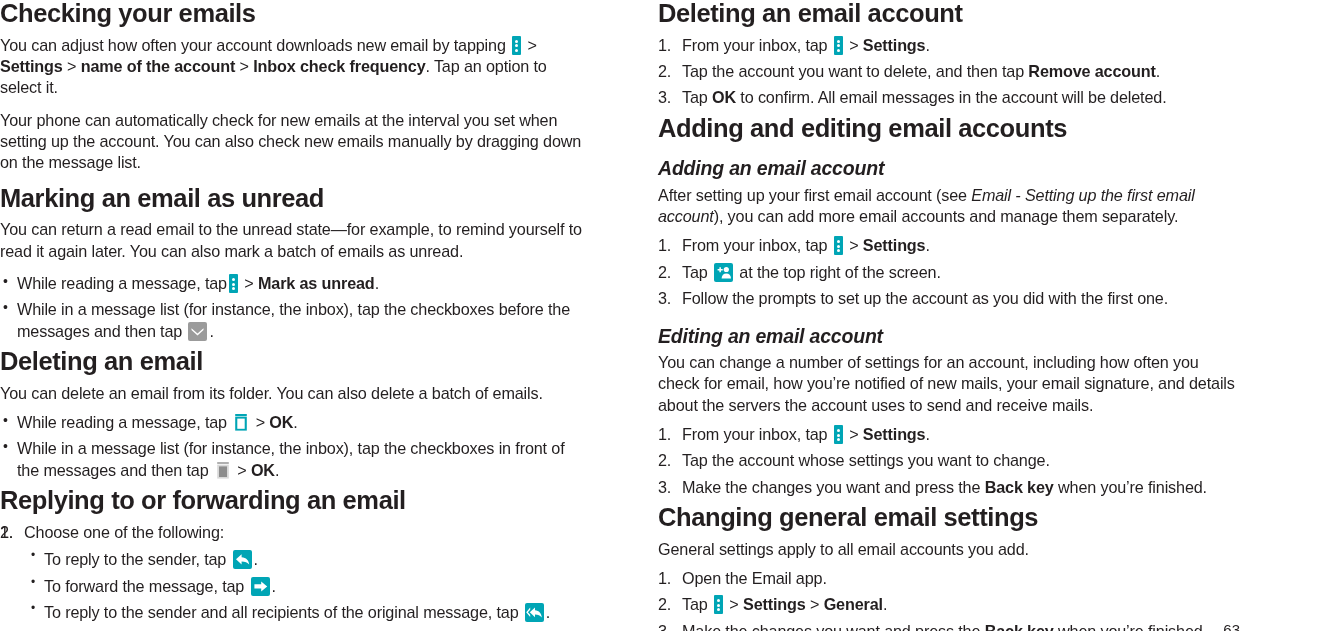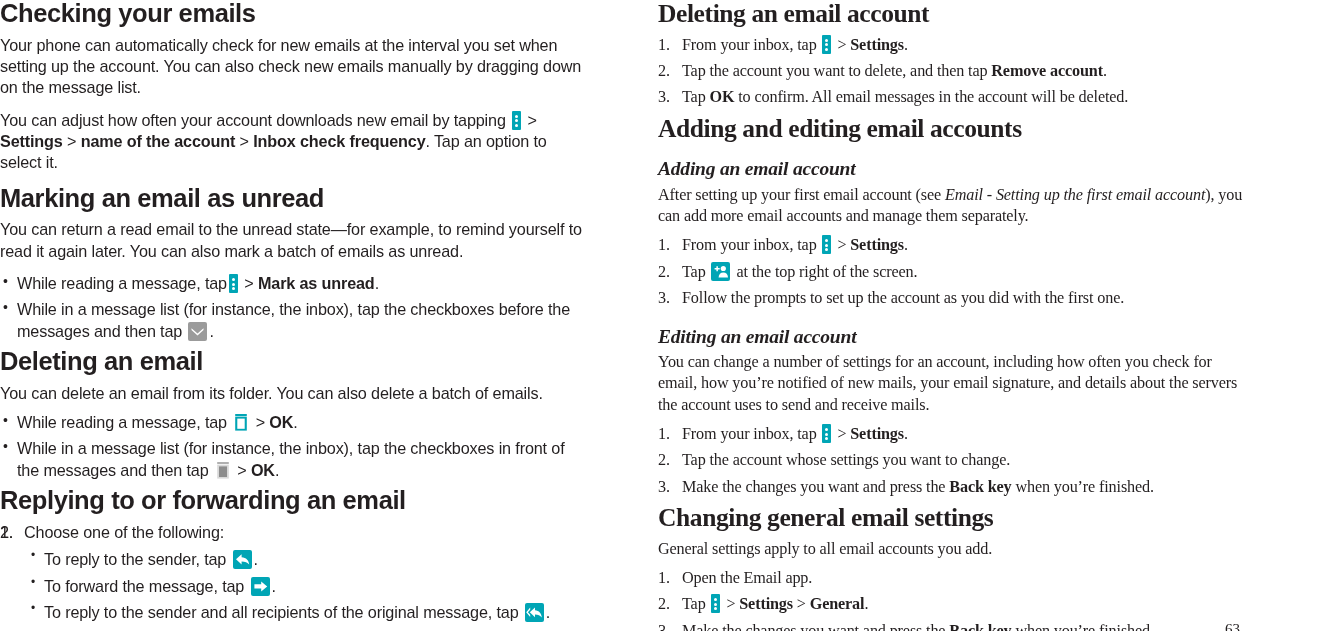--- a/index.html
+++ b/index.html
@@ -26,21 +26,20 @@
     box-sizing: border-box;
     position: relative;
   }
   .column.left {
     width: 671px;
     padding: 0 36px 0 0;
   }
   .column.right {
     width: 671px;
     padding: 0 0 0 36px;
-    font-family: Liberation Serif, serif;
   }
   .col-inner {
     position: relative;
   }
 
   
   h1.sec-title {
     font-size: 25.5px;
     font-weight: bold;
     letter-spacing: -0.4px;
@@ -196,22 +195,22 @@
 </style>
 </head>
 <body>
 
 <div class="page">
 
   <div class="column left">
     <div class="col-inner">
 
       <h1 class="sec-title">Checking your emails</h1>
+      <p class="body"><span>You can adjust how often your account downloads new email by tapping </span><span class="icon icon-overflow"><i></i><i></i><i></i></span><span> &gt; </span><strong>Settings</strong><span> &gt; </span><strong>name of the account</strong><span> &gt; </span><strong>Inbox check frequency</strong><span>. Tap an option to select it.</span></p>
       <p class="body">Your phone can automatically check for new emails at the interval you set when setting up the account. You can also check new emails manually by dragging down on the message list.</p>
-      <p class="body"><span>You can adjust how often your account downloads new email by tapping </span><span class="icon icon-overflow"><i></i><i></i><i></i></span><span> &gt; </span><strong>Settings</strong><span> &gt; </span><strong>name of the account</strong><span> &gt; </span><strong>Inbox check frequency</strong><span>. Tap an option to select it.</span></p>
 
       <h1 class="sec-title spacer-top">Marking an email as unread</h1>
       <p class="body">You can return a read email to the unread state—for example, to remind yourself to read it again later. You can also mark a batch of emails as unread.</p>
       <ul class="bullets">
         <li><span>While reading a message, tap</span><span class="icon icon-overflow"><i></i><i></i><i></i></span><span> &gt; </span><strong>Mark as unread</strong><span>.</span></li>
         <li><span>While in a message list (for instance, the inbox), tap the checkboxes before the messages and then tap </span><span class="icon icon-sq gray"><svg width="19" height="19" viewBox="0 0 19 19">
                 <path d="M3.5 6.2 L9.5 11.6 L15.5 6.2 L15.5 8.0 L9.5 13.4 L3.5 8.0 Z" fill="#ffffff"></path>
               </svg></span><span>.</span></li>
       </ul>
 

